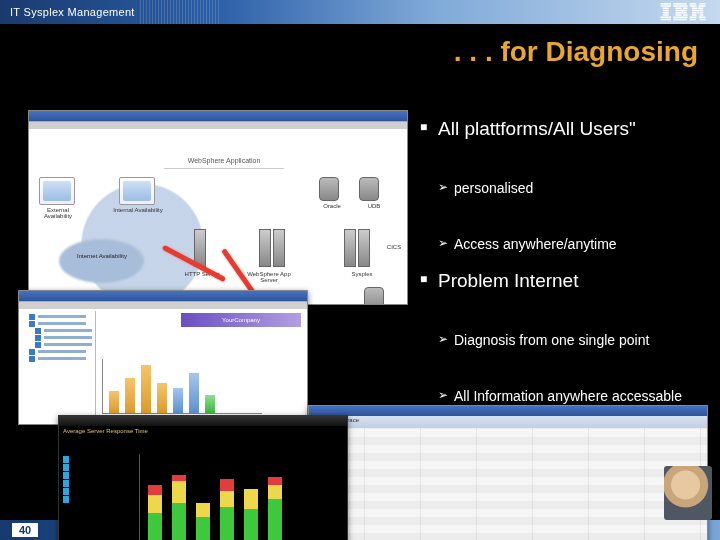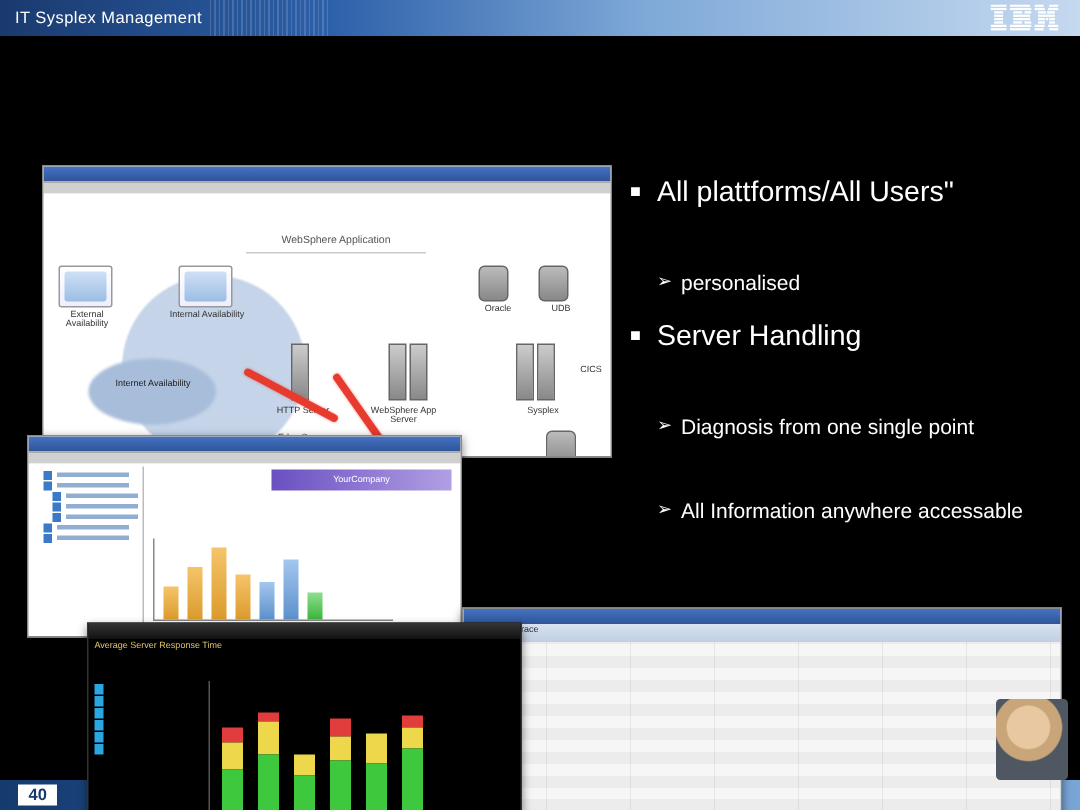--- a/index.html
+++ b/index.html
@@ -394,29 +394,31 @@
         <rect x="39" y="18" width="9" height="2"></rect>
           <rect x="51" y="18" width="9" height="2"></rect>
         <rect x="39" y="21" width="8" height="2"></rect>
           <rect x="52" y="21" width="8" height="2"></rect>
       </g>
     </svg>
   </div>
 </div>
 
 <div class="title-block">
+  <div class="title-sub">. . . for Diagnosing</div>
 </div>
 
 <div class="bullets">
   <div class="bgroup">
     <div class="b1">All plattforms/All Users"</div>
     <div class="b2">personalised</div>
+    <div class="b2">Access anywhere/anytime</div>
   </div>
   <div class="bgroup">
-    <div class="b1">Server Handling</div>
+    <div class="b1">Problem Internet</div>
     <div class="b2">Diagnosis from one single point</div>
     <div class="b2">All Information anywhere accessable</div>
   </div>
 </div>
 
 <div class="collage">
 
   <div class="shot shot-a">
     <div class="bar"></div>
     <div class="bar2"></div>

